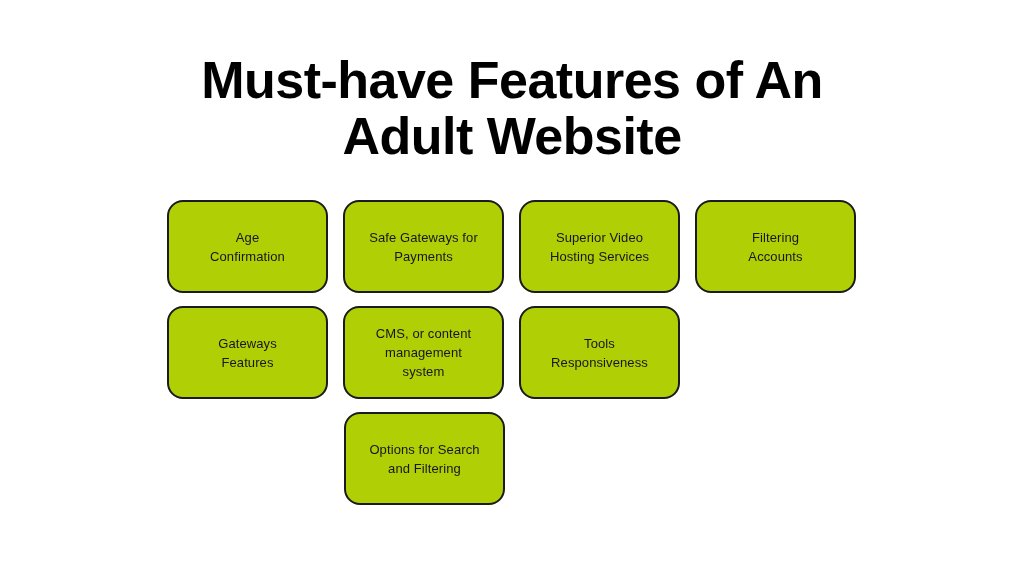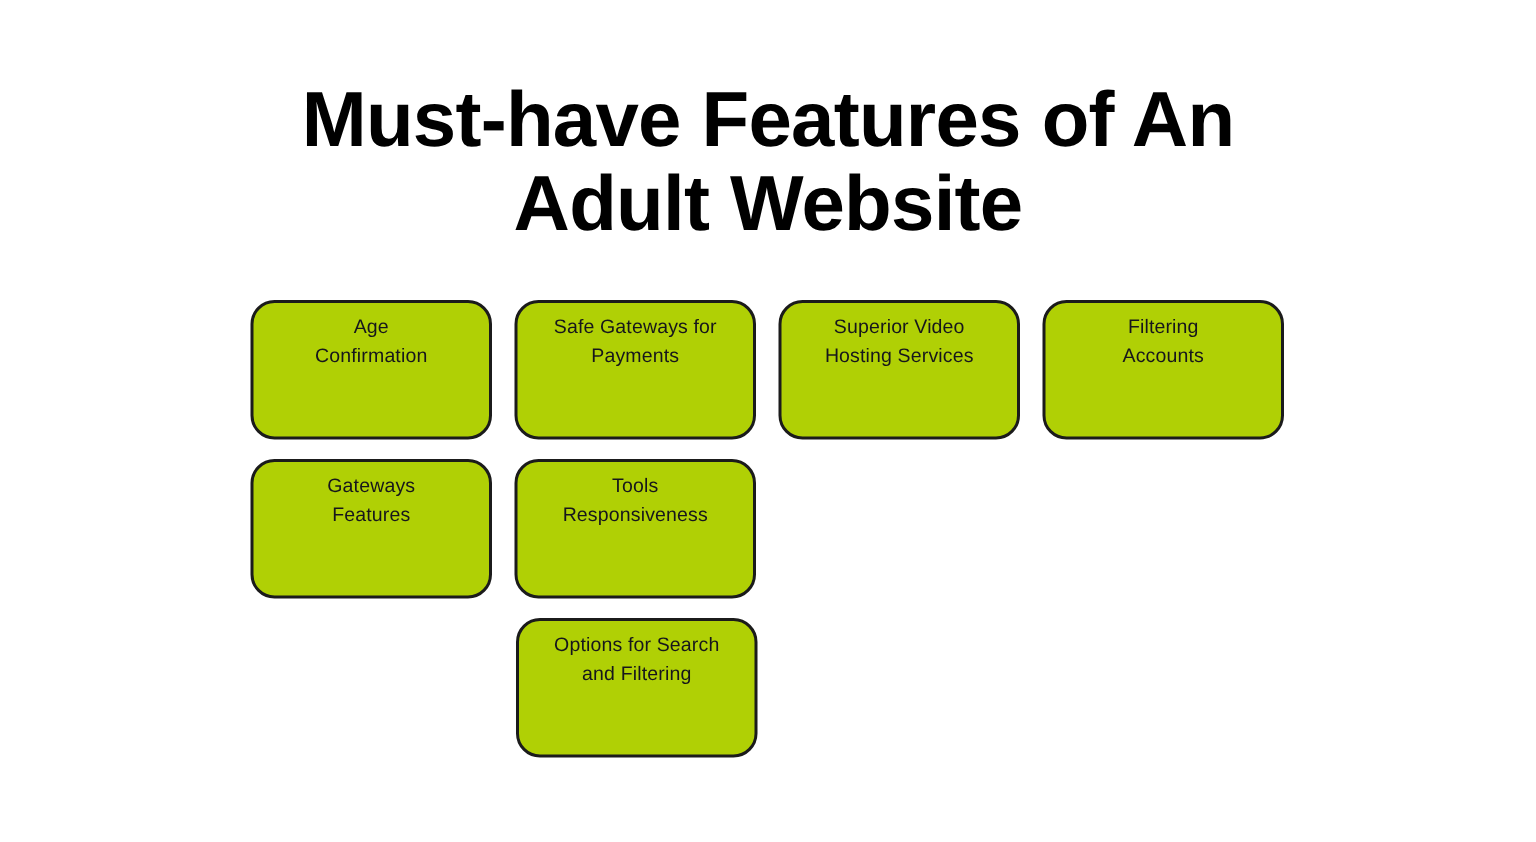--- a/index.html
+++ b/index.html
@@ -54,21 +54,21 @@
   }
 
   .card {
     width: 161px;
     height: 93px;
     box-sizing: border-box;
     background: #b0d005;
     border: 2px solid #1b1b1b;
     border-radius: 16px;
     display: flex;
-    align-items: flex-start;
+    align-items: center;
     justify-content: center;
     padding: 6px 10px;
   }
 
   .card-label {
     font-size: 13px;
     line-height: 19px;
     font-weight: 400;
     color: #16161c;
     text-align: center;
@@ -104,20 +104,25 @@
 Accounts</span>
       </div>
     </div>
 
     <div class="row">
       <div class="card">
         <span class="card-label">Gateways
 Features</span>
       </div>
       <div class="card">
+        <span class="card-label">CMS, or content
+management
+system</span>
+      </div>
+      <div class="card">
         <span class="card-label">Tools
 Responsiveness</span>
       </div>
     </div>
 
     <div class="row row-offset">
       <div class="card">
         <span class="card-label">Options for Search
 and Filtering</span>
       </div>

